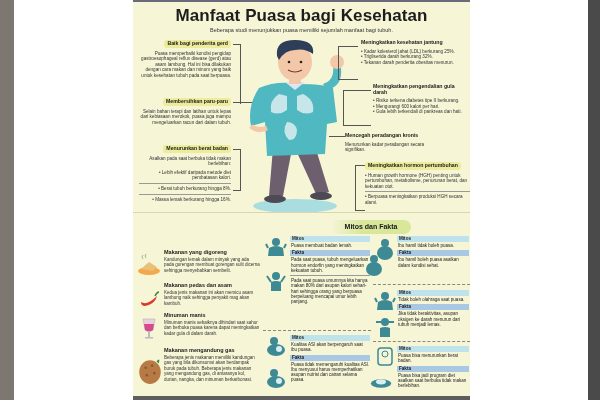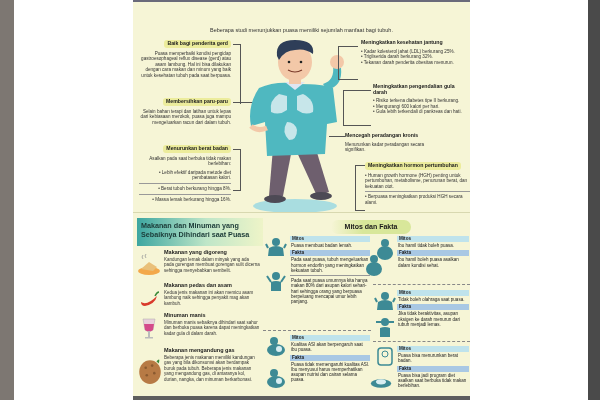--- a/index.html
+++ b/index.html
@@ -47,20 +47,21 @@
 </style>
 </head>
 <body>
 
 <div class="frame">
   <div class="left-bar"></div>
   <div class="right-bar"></div>
   <div class="top-line"></div>
 
   <div class="poster">
+    <div class="title">Manfaat Puasa bagi Kesehatan</div>
     <div class="subtitle">Beberapa studi menunjukkan puasa memiliki sejumlah manfaat bagi tubuh.</div>
 
     <div class="sec right-align" style="left:6px; top:38px; width:92px;">
       <span class="hd">Baik bagi penderita gerd</span><br>
       <span>Puasa memperbaiki kondisi pengidap gastroesophageal reflux disease (gerd) atau asam lambung. Hal ini bisa dilakukan dengan cara makan dan minum yang baik untuk kesehatan tubuh pada saat berpuasa.</span>
     </div>
     <div class="sec right-align" style="left:6px; top:96px; width:92px;">
       <span class="hd">Membersihkan paru-paru</span><br>
       <span>Selain bahan terapi dan latihan untuk lepas dari kebiasaan merokok, puasa juga mampu mengeluarkan racun dari dalam tubuh.</span>
     </div>
@@ -128,21 +129,20 @@
       <span class="li sep">• <span>Berpuasa meningkatkan produksi HGH secara alami.</span></span>
     </div>
 
     <div class="line" style="left:205px; top:44px; width:20px; height:34px; border-top-width:0.8px; border-left-width:0.8px; border-bottom-width:0.8px;"></div>
     <div class="line" style="left:210px; top:88px; width:28px; height:36px; border-top-width:0.8px; border-left-width:0.8px; border-bottom-width:0.8px;"></div>
     <div class="line" style="left:196px; top:134px; width:16px; height:0; border-top-width:0.8px;"></div>
     <div class="line" style="left:222px; top:163px; width:10px; height:46px; border-top-width:0.8px; border-left-width:0.8px; border-bottom-width:0.8px;"></div>
 
     <div class="divider-h"></div>
 
-    <div class="food-title">Makanan dan Minuman yang Sebaiknya Dihindari saat Puasa</div>
 
     <div class="food-item" style="top:247px; height:40px;">
       <svg class="icon" style="top:4px;" viewBox="0 0 24 24">
         <path d="M6 2 Q4 4 6 6 M9 1 Q7 3 9 5" stroke="#999" stroke-width="0.8" fill="none"></path>
         <ellipse cx="12" cy="18" rx="11" ry="4" fill="#f3a84a"></ellipse>
         <path d="M4 16 L12 9 L20 14 L16 18 Z" fill="#e9c07a"></path>
       </svg>
       <div class="t">Makanan yang digoreng</div>
       <div class="d">Kandungan lemak dalam minyak yang ada pada gorengan membuat gorengan sulit dicerna sehingga menyebabkan sembelit.</div>
     </div>

